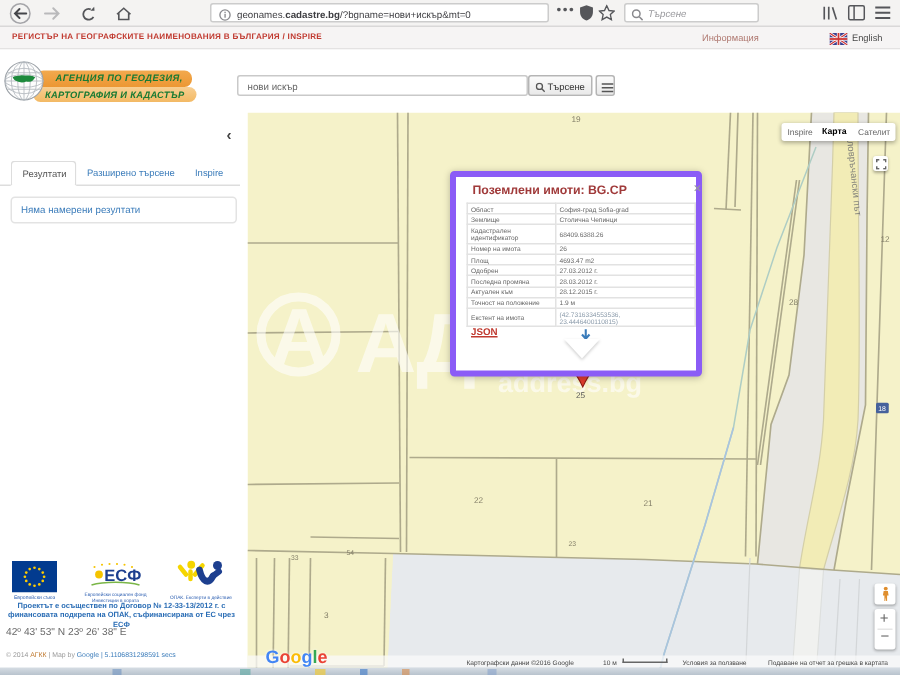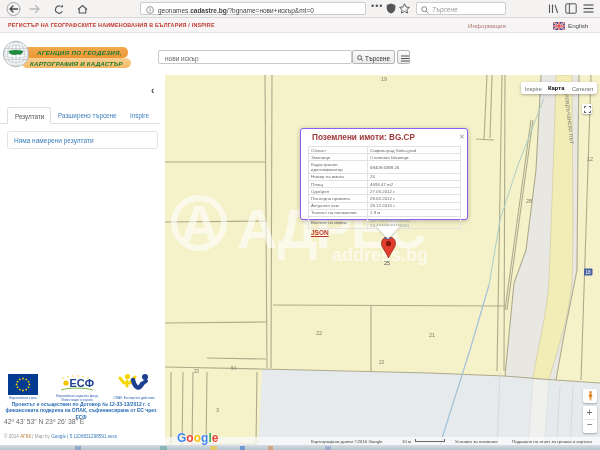--- a/index.html
+++ b/index.html
@@ -304,21 +304,21 @@
 <div class="abs" style="left:165px;top:437px;width:435px;height:8px;background:rgba(250,250,250,.75)">
   <span class="abs" style="left:146px;top:1.5px;font-size:4.4px;color:#444">Картографски данни ©2016 Google</span>
   <span class="abs" style="left:237px;top:1.5px;font-size:4.4px;color:#444">10 м</span>
   <div class="abs" style="left:250px;top:2px;width:30px;height:3px;border-left:1px solid #666;border-right:1px solid #666;border-bottom:1px solid #666"></div>
   <span class="abs" style="left:290px;top:1.5px;font-size:4.4px;color:#444">Условия за ползване</span>
   <span class="abs" style="left:347px;top:1.5px;font-size:4.4px;color:#444">Подаване на отчет за грешка в картата</span>
 </div>
 
 <span class="abs" style="left:177px;top:431px;font-size:12px;font-weight:bold;letter-spacing:0px;text-shadow:0 0 2px #fff"><span style="color:#4285F4">G</span><span style="color:#EA4335">o</span><span style="color:#FBBC05">o</span><span style="color:#4285F4">g</span><span style="color:#34A853">l</span><span style="color:#EA4335">e</span></span>
 
-<div class="abs" style="left:300px;top:128px;width:168px;height:92px;background:#fff;border:1px solid #8b5cf6;border-radius:3px;box-shadow:0 1px 5px rgba(0,0,0,.25)">
+<div class="abs" style="left:300px;top:114px;width:168px;height:137px;background:#fff;border:4px solid #8b5cf6;border-radius:3px;box-shadow:0 1px 5px rgba(0,0,0,.25)">
   <span class="abs" style="left:11px;top:4px;font-size:8.2px;font-weight:bold;color:#a03a3a">Поземлени имоти: BG.CP</span>
   <span class="abs" style="left:158px;top:4px;font-size:7px;color:#999">✕</span>
   <table style="position:absolute;left:7px;top:17px;width:153px;border-collapse:collapse;font-size:4.4px;line-height:5.2px;color:#666;font-family:'Liberation Sans',sans-serif">
     <tbody>
         <tr>
           <td style="border:1px solid #e2e2e2;width:59px;padding:0.5px 2px">Област</td>
           <td style="border:1px solid #e2e2e2;padding:0.5px 2px">София-град Sofia-grad</td>
         </tr>
     <tr>
           <td style="border:1px solid #e2e2e2;padding:0.5px 2px">Землище</td>

